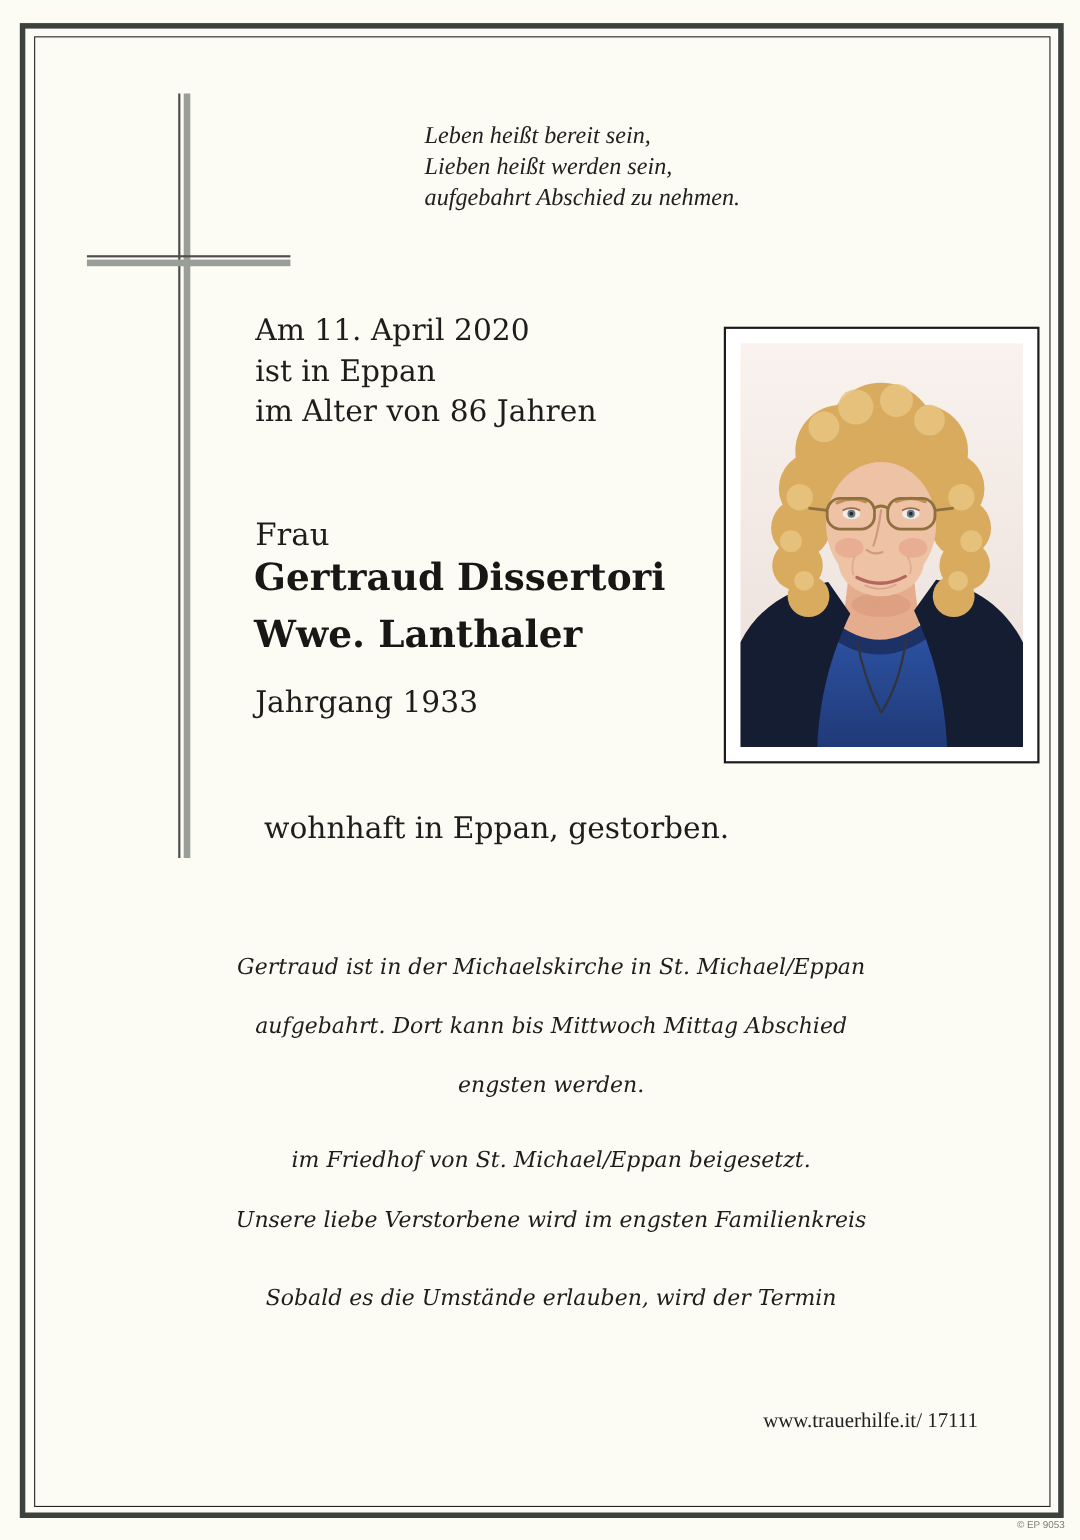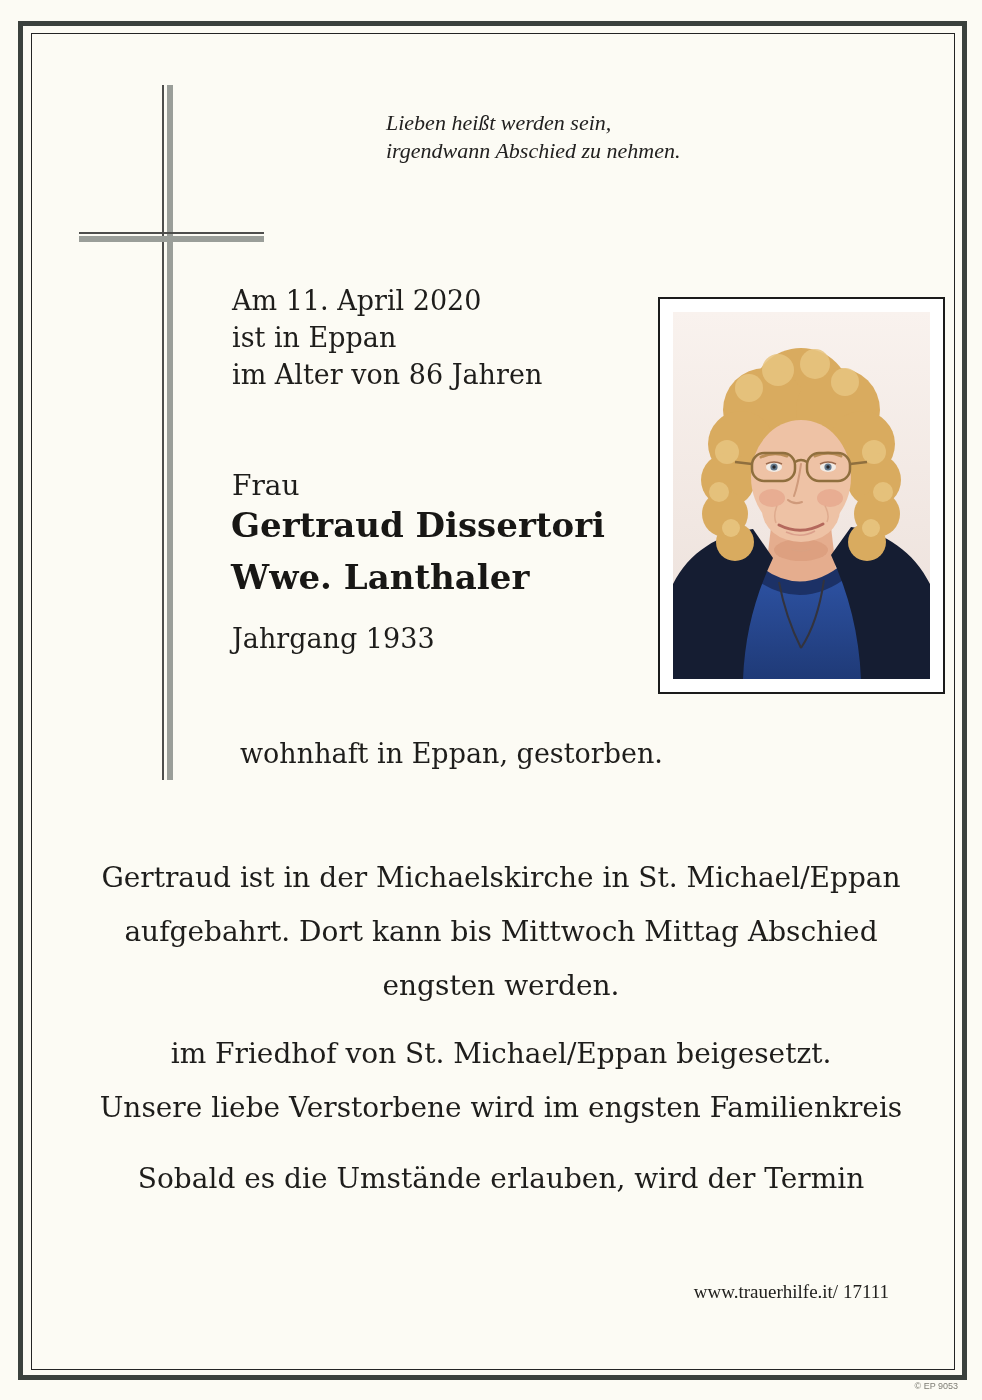--- a/index.html
+++ b/index.html
@@ -55,34 +55,34 @@
     left: 232px; top: 623px;
     font-size: 27px;
   }
   .residence {
     left: 240px; top: 738px;
     font-size: 27px;
   }
   .body-par {
     left: 50px; width: 902px;
     text-align: center;
-    font-size: 28px; line-height: 54px;
+    font-size: 20px; line-height: 54px; font-style: italic;
   }
   .p1 { top: 851px; }
   .p2 { top: 1027px; }
   .p3 { top: 1152px; }
 
   .website {
     top: 1281px; right: 93px;
     font-family: Liberation Serif, serif;
     font-size: 19px;
     color: #21201e;
   }
   .print-code {
-    top: 1381px; right: 24px;
+    top: 1381px; right: 14px;
     font-size: 9px;
     color: #7e7d74;
     font-family: "Liberation Sans", sans-serif;
   }
 
   
   .photo-frame {
     left: 658px; top: 297px;
     width: 287px; height: 397px;
     box-sizing: border-box;
@@ -101,22 +101,23 @@
   <div class="abs inner-frame"></div>
 
   <div>
     <div class="abs cross-vline"></div>
     <div class="abs cross-vbar"></div>
     <div class="abs cross-hline"></div>
     <div class="abs cross-hbar"></div>
   </div>
 
   <div class="abs quote">
+    <div>Leben heißt bereit sein,</div>
     <div>Lieben heißt werden sein,</div>
-    <div>irgendwann Abschied zu nehmen.</div>
+    <div>aufgebahrt Abschied zu nehmen.</div>
   </div>
 
   <div class="abs date-block">
     <div>Am 11. April 2020</div>
     <div>ist in Eppan</div>
     <div>im Alter von 86 Jahren</div>
   </div>
 
   <div class="abs salutation">Frau</div>
 

